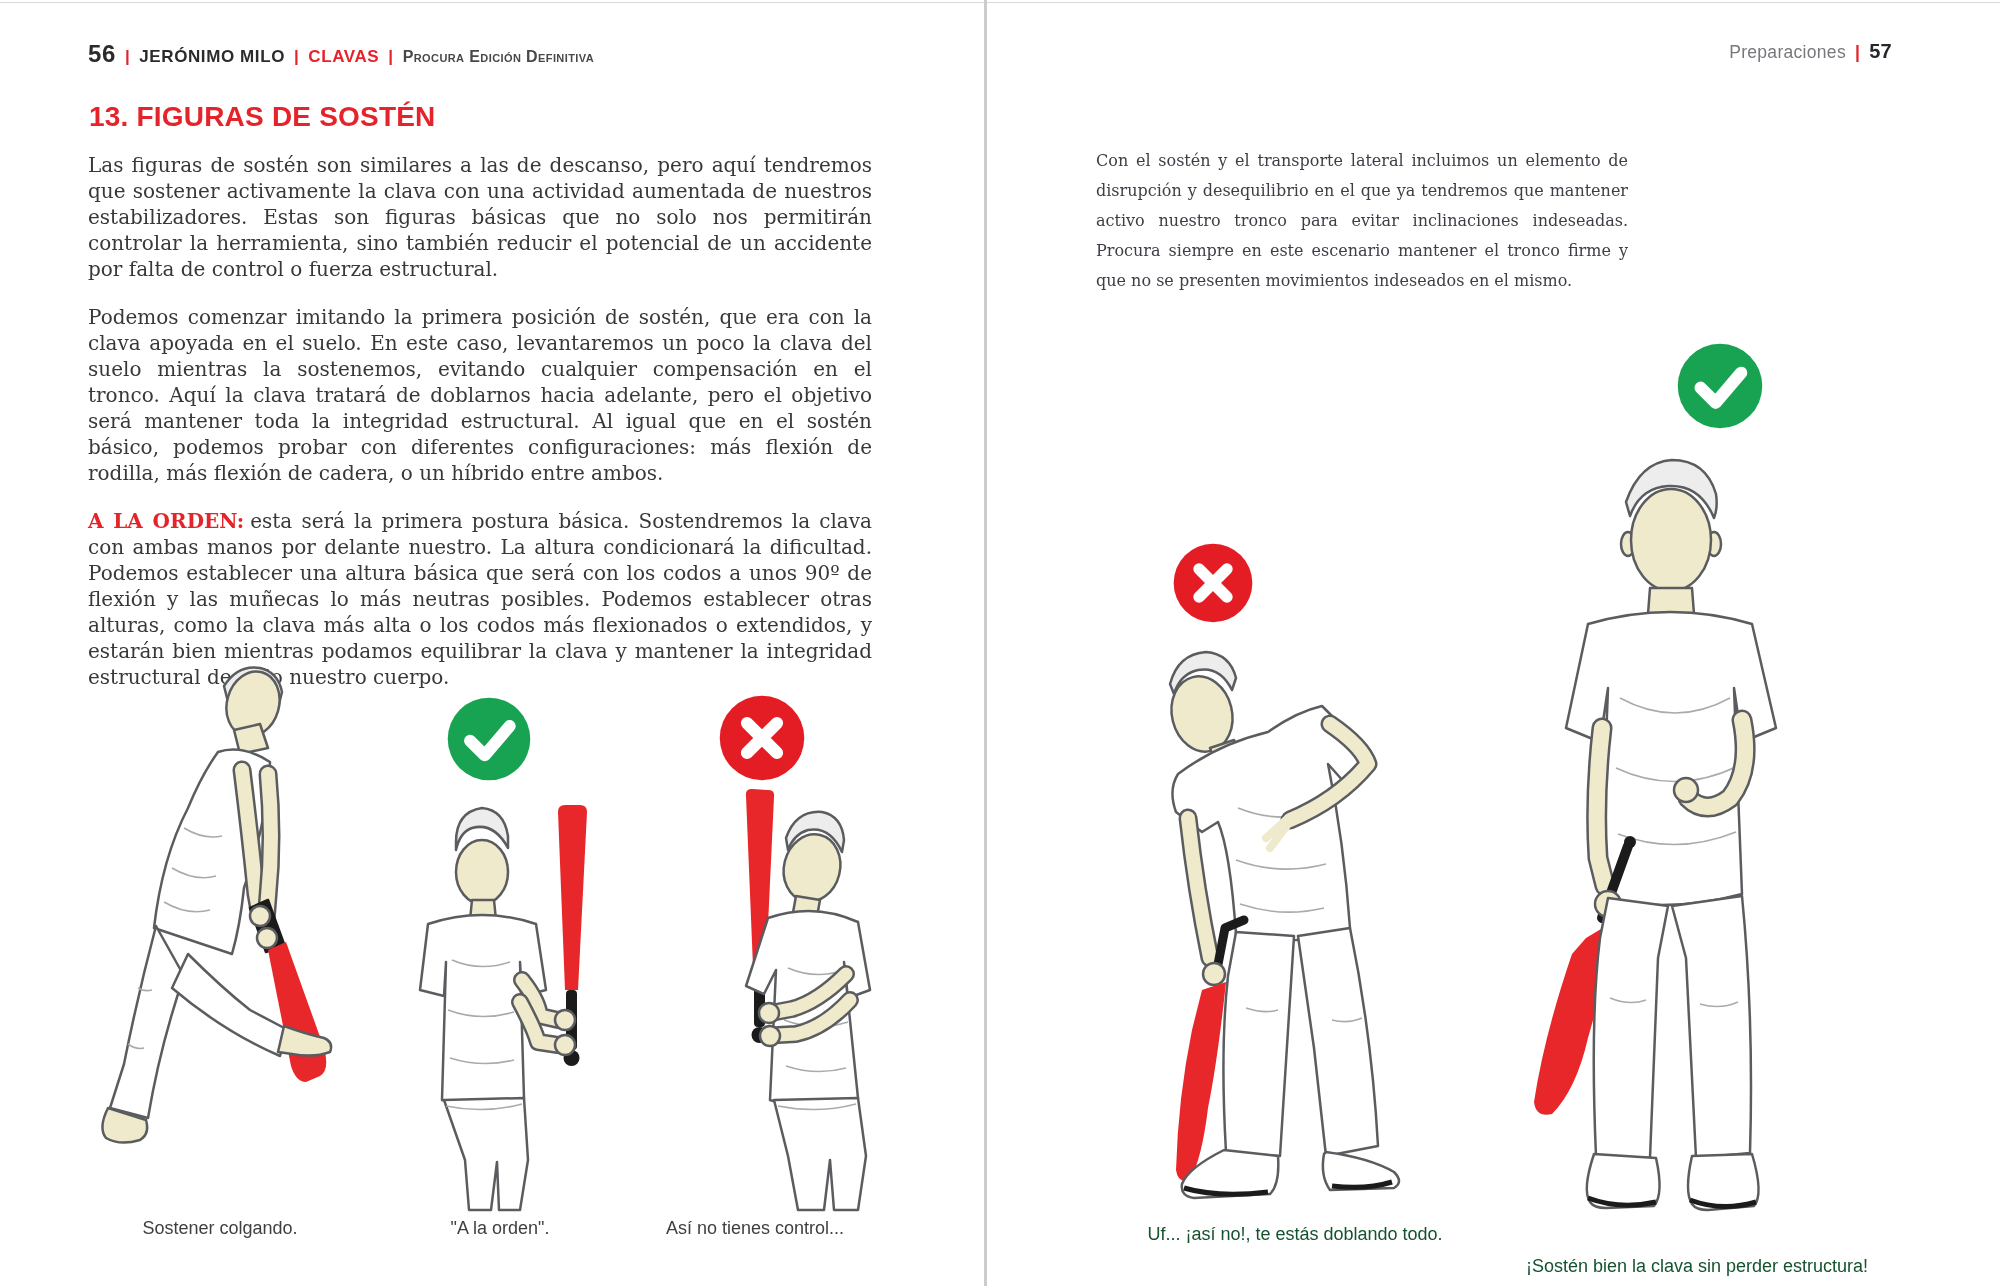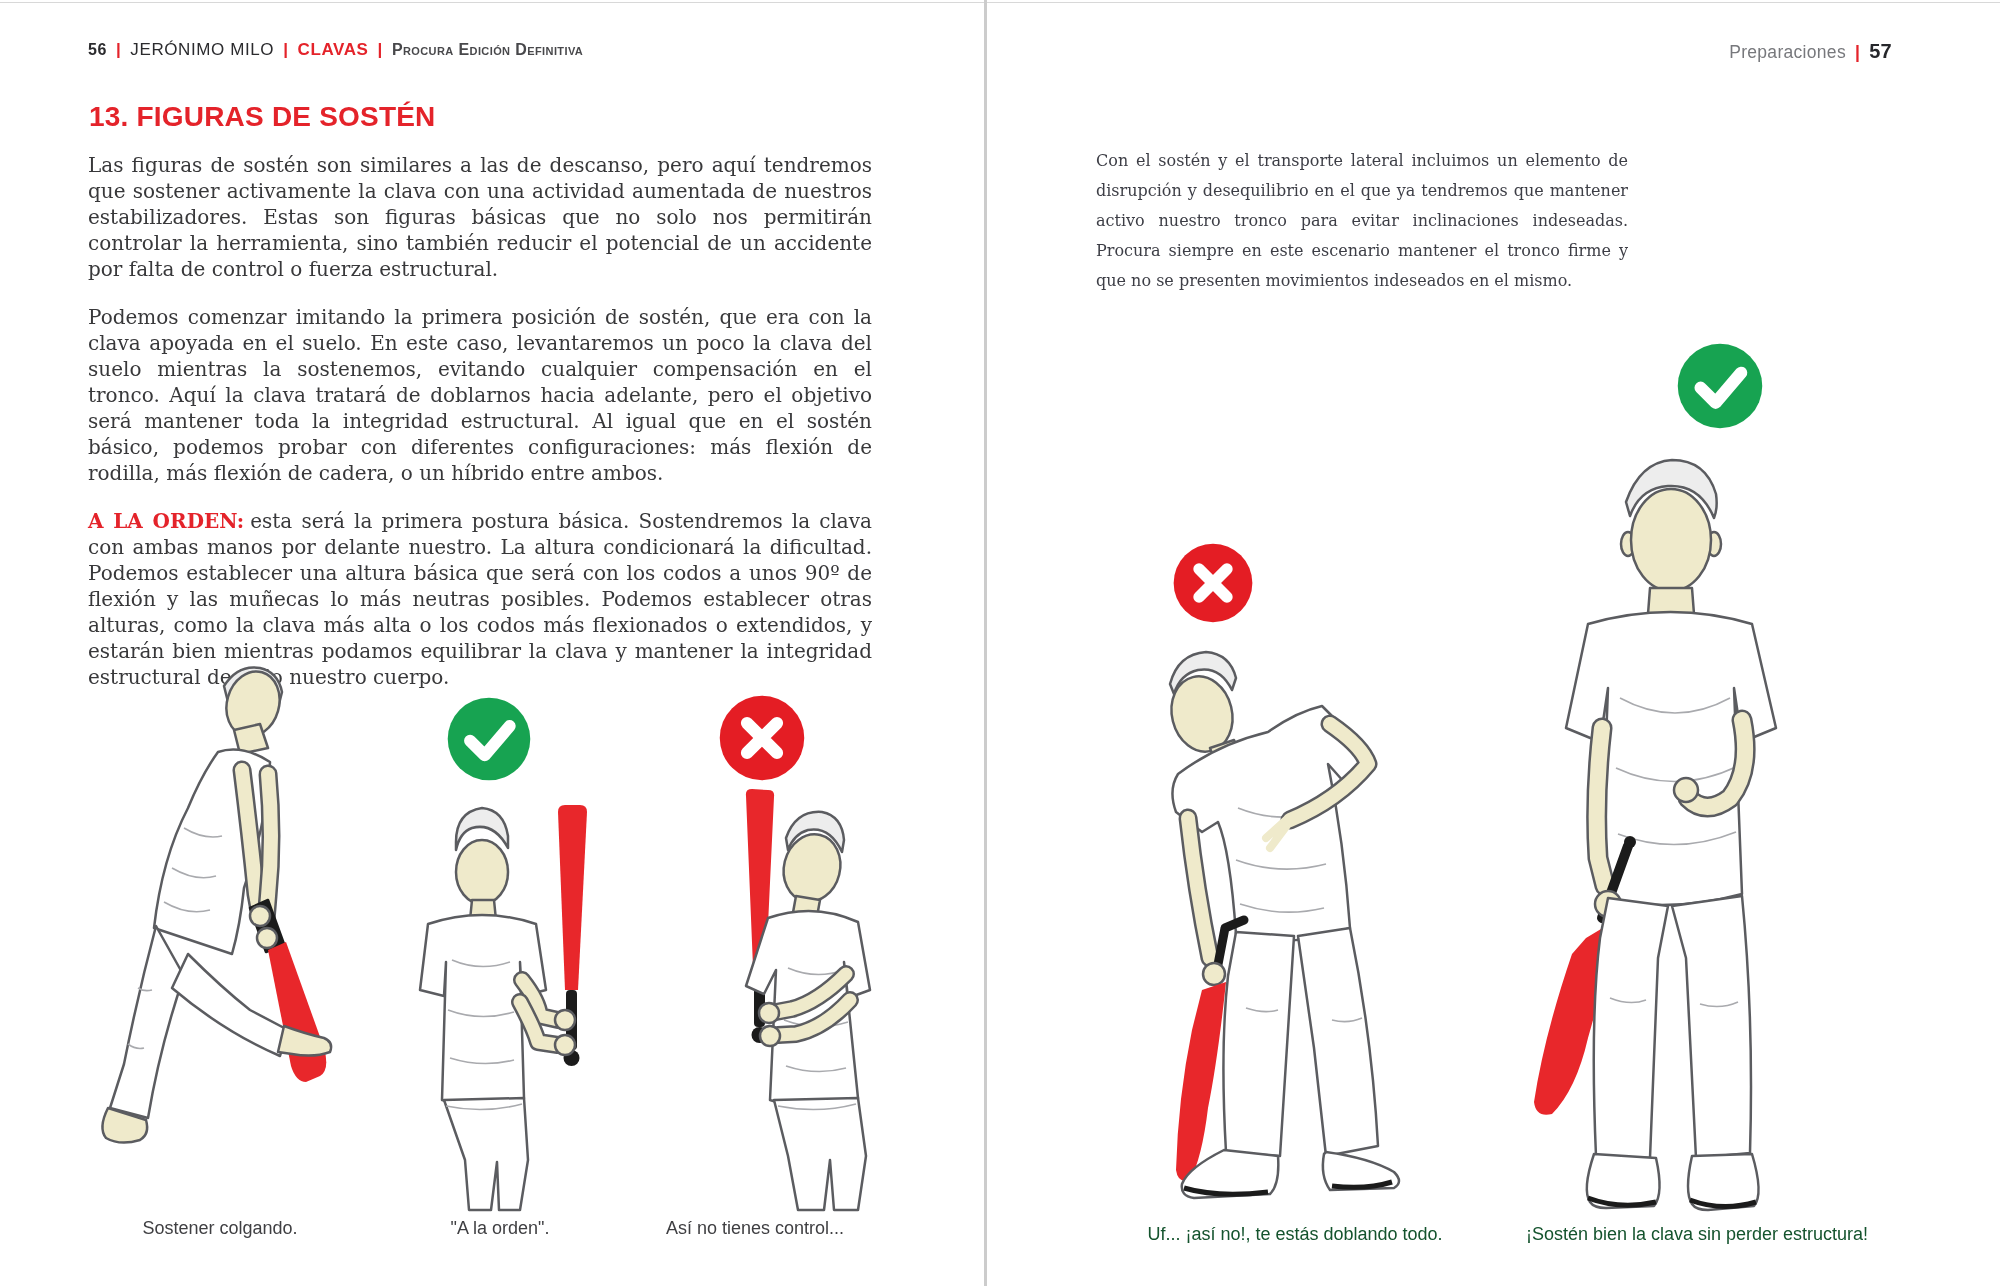--- a/index.html
+++ b/index.html
@@ -10,23 +10,23 @@
     font-family:"Liberation Sans", sans-serif;
   }
   .topline { position:absolute; top:2px; left:0; width:2000px; height:1px; background:#d8d8d8; }
   .divider { position:absolute; top:0; bottom:0; left:984px; width:3px; background:#cccccc; }
 
   
   .header-left {
     position:absolute; left:88px; top:40px; font-size:17px; color:#2b2b2e;
     letter-spacing:.6px; white-space:nowrap;
   }
-  .header-left .pnum { font-size:16px; font-weight:bold; color:#2b2b2e; }
+  .header-left .pnum { font-size:24px; font-weight:bold; color:#2b2b2e; }
   .pipe { color:#e4232a; font-weight:bold; margin:0 9px; }
-  .header-left .author { font-weight:normal; }
+  .header-left .author { font-weight:bold; }
   .header-left .brand  { font-weight:bold; color:#e4232a; }
   .header-left .edition { font-variant:small-caps; font-weight:600; color:#48484b; font-size:16px; letter-spacing:.4px; }
   .header-right {
     position:absolute; right:108px; top:40px; font-size:17.5px; color:#77787c;
     letter-spacing:.3px; white-space:nowrap; text-align:right;
   }
   .header-right .pnum { font-size:20px; font-weight:bold; color:#26272b;text-align:right; }
 
   
   .section-title {
@@ -284,13 +284,13 @@
 
       <path d="M104,756 Q92,792 100,804 Q104,810 116,810 L164,808 Q174,796 166,760 Z" fill="#ffffff"></path>
       <path d="M98,800 Q130,812 166,804" stroke="#1b1b1b" stroke-width="5" fill="none"></path>
       <path d="M202,758 Q194,794 202,806 Q206,812 218,812 L264,808 Q274,796 262,756 Z" fill="#ffffff"></path>
       <path d="M200,802 Q232,814 266,804" stroke="#1b1b1b" stroke-width="5" fill="none"></path>
     </g>
   </svg>
 </div>
 
 <div class="caption rp" style="left:1095px; top:1224px; width:400px;">Uf... ¡así no!, te estás doblando todo.</div>
-<div class="caption rp" style="left:1492px; top:1224px; width:410px;">¡Sostén bien la clava sin perder estructura!</div>
+<div class="caption rp" style="left:1492px; top:1256px; width:410px;">¡Sostén bien la clava sin perder estructura!</div>
 
 </body></html>

